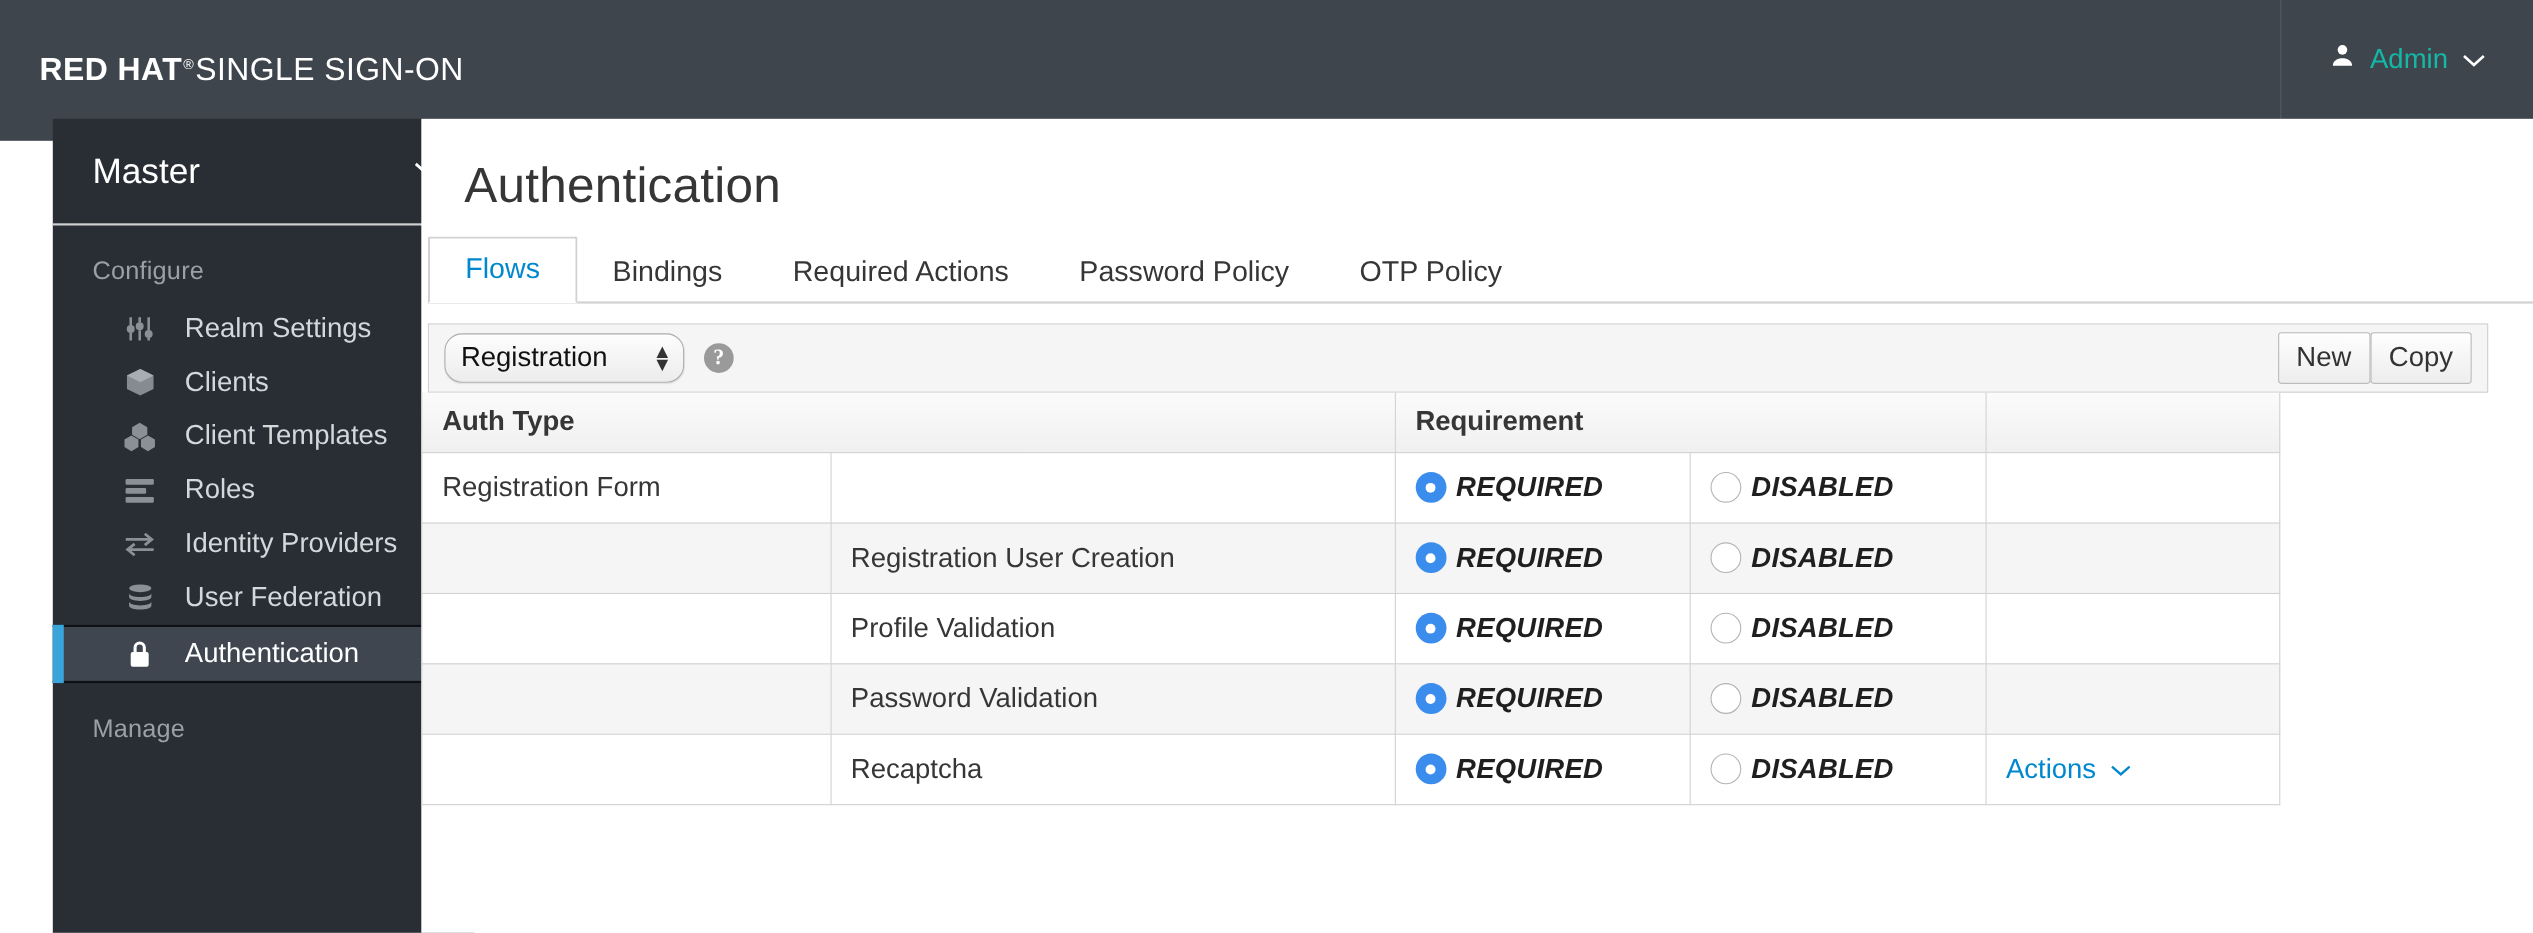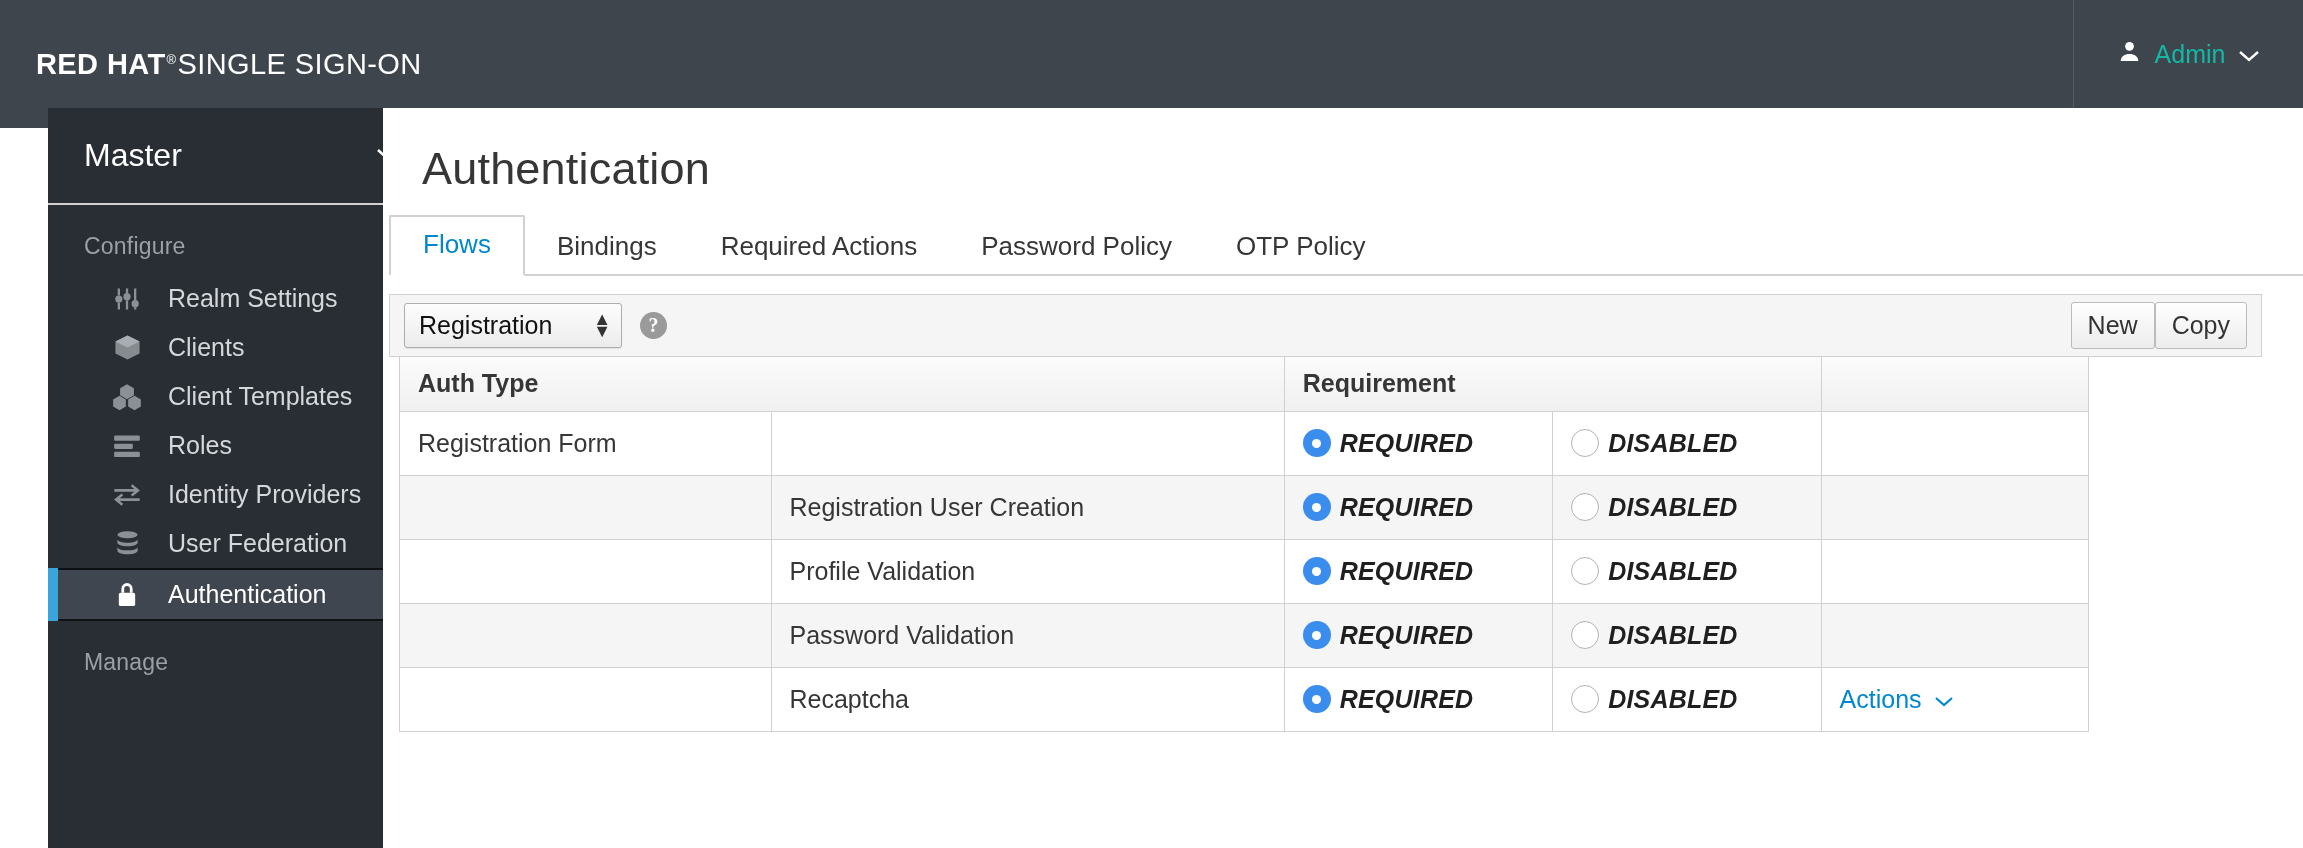--- a/index.html
+++ b/index.html
@@ -87,21 +87,21 @@
     border-radius:2px 2px 0 0;
   }
 
   
   .toolbar{
     margin:18px 0 0 6px; width:1873px; height:63px;
     background:#f5f5f5; border:1px solid #d1d1d1;
     display:flex; align-items:center; padding:0 14px 0 14px;
   }
   .flow-select{
-    width:218px; height:45px; border:1px solid #adadad; border-radius:3px;
+    width:218px; height:45px; border:1px solid #adadad; border-radius:16px;
     background:linear-gradient(#fdfdfd,#ececec);
     display:flex; align-items:center; padding:0 10px 0 14px;
     font-size:25px; color:#111; box-shadow:0 1px 1px rgba(0,0,0,.08);
   }
   .flow-select .lbl{ flex:1; white-space:nowrap; }
   .stepper{ display:flex; flex-direction:column; line-height:.65; font-size:18px; color:#333; }
   .help-icon{
     width:27px; height:27px; border-radius:50%; background:#9a9a9a;
     color:#fff; font-size:20px; font-weight:bold; margin-left:18px;
     display:flex; align-items:center; justify-content:center;
@@ -111,21 +111,21 @@
   .btn{
     min-width:78px; height:47px; padding:0 16px;
     border:1px solid #bbb; border-radius:3px;
     background:linear-gradient(#fefefe,#ededed);
     font-size:25px; color:#333;
     display:flex; align-items:center; justify-content:center;
   }
 
   
   .tbl{
-    margin-left:16px; width:1690px; border-collapse:collapse;
+    margin-left:0; width:1690px; border-collapse:collapse;
     table-layout:fixed; font-size:25px; color:#363636;
   }
   .tbl th{
     background:linear-gradient(#fbfbfb,#f0f0f0);
     border:1px solid #d1d1d1; border-top:none;
     text-align:left; font-weight:bold; font-size:25px;
     height:54px; padding:0 0 0 18px; color:#363636;
   }
   .tbl td{
     border:1px solid #d1d1d1; height:64px; padding:0 0 0 18px;

